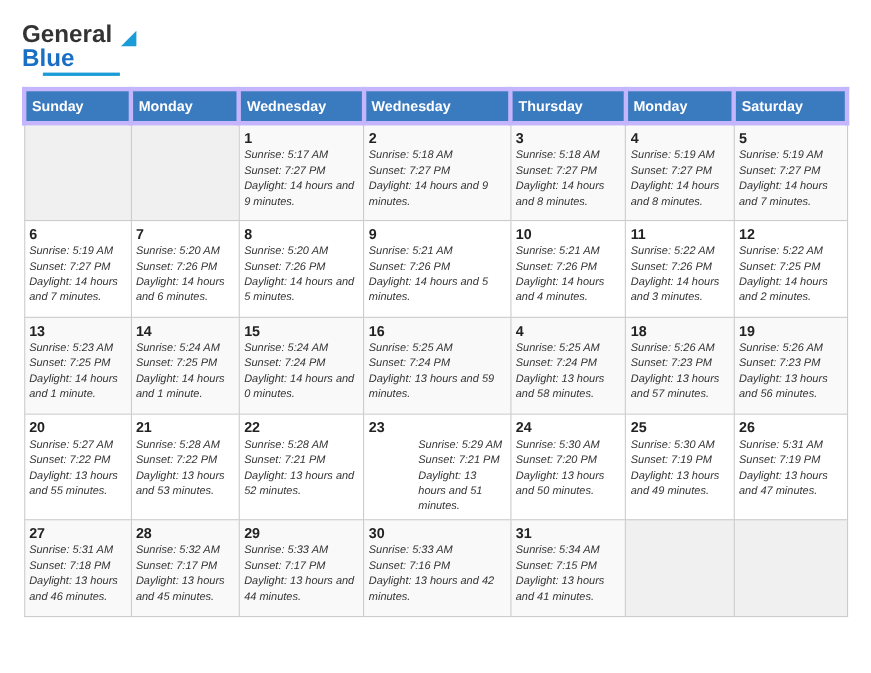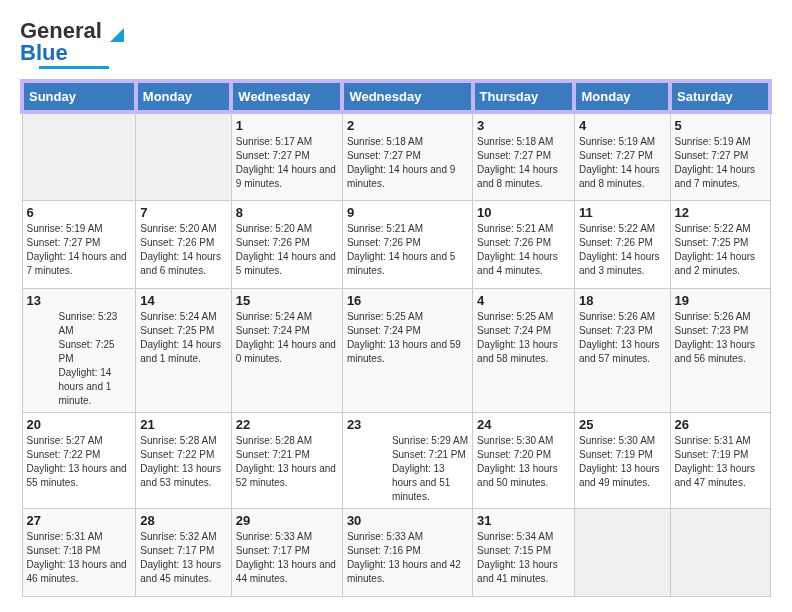--- a/index.html
+++ b/index.html
@@ -77,20 +77,21 @@
       font-size: 13px;
       font-weight: bold;
       color: #222;
       display: block;
       margin-bottom: 2px;
     }
     .day-info {
       font-size: 10px;
       color: #333;
       line-height: 1.4;
+      font-style: italic;
     }
     .empty-cell {
       background: #f0f0f0 !important;
     }
   </style>
 </head>
 <body>
 
 <div class="header">
   <div class="logo">
@@ -200,21 +201,21 @@
         <td>
           <span class="day-num">12</span>
           <div class="day-info" style="white-space: pre-line;">Sunrise: 5:22 AM
 Sunset: 7:25 PM
 Daylight: 14 hours and 2 minutes.</div>
         </td>
       </tr>
       <tr>
         <td>
           <span class="day-num">13</span>
-          <div class="day-info" style="white-space: pre-line; margin-left: 32px;">Sunrise: 5:23 AM
+          <div class="day-info" style="white-space: pre-line;">Sunrise: 5:23 AM
 Sunset: 7:25 PM
 Daylight: 14 hours and 1 minute.</div>
         </td>
         <td>
           <span class="day-num">14</span>
           <div class="day-info" style="white-space: pre-line;">Sunrise: 5:24 AM
 Sunset: 7:25 PM
 Daylight: 14 hours and 1 minute.</div>
         </td>
         <td>

